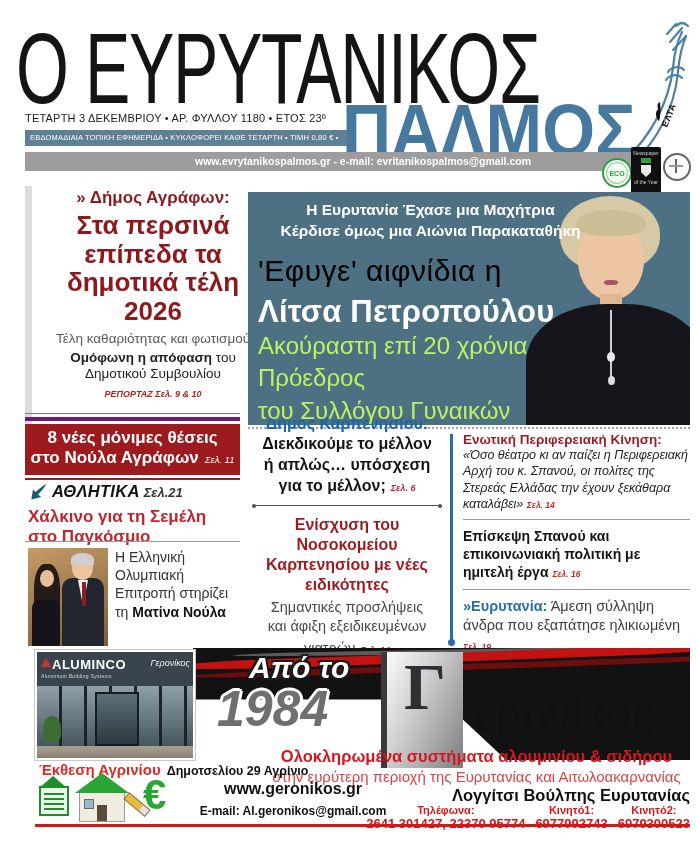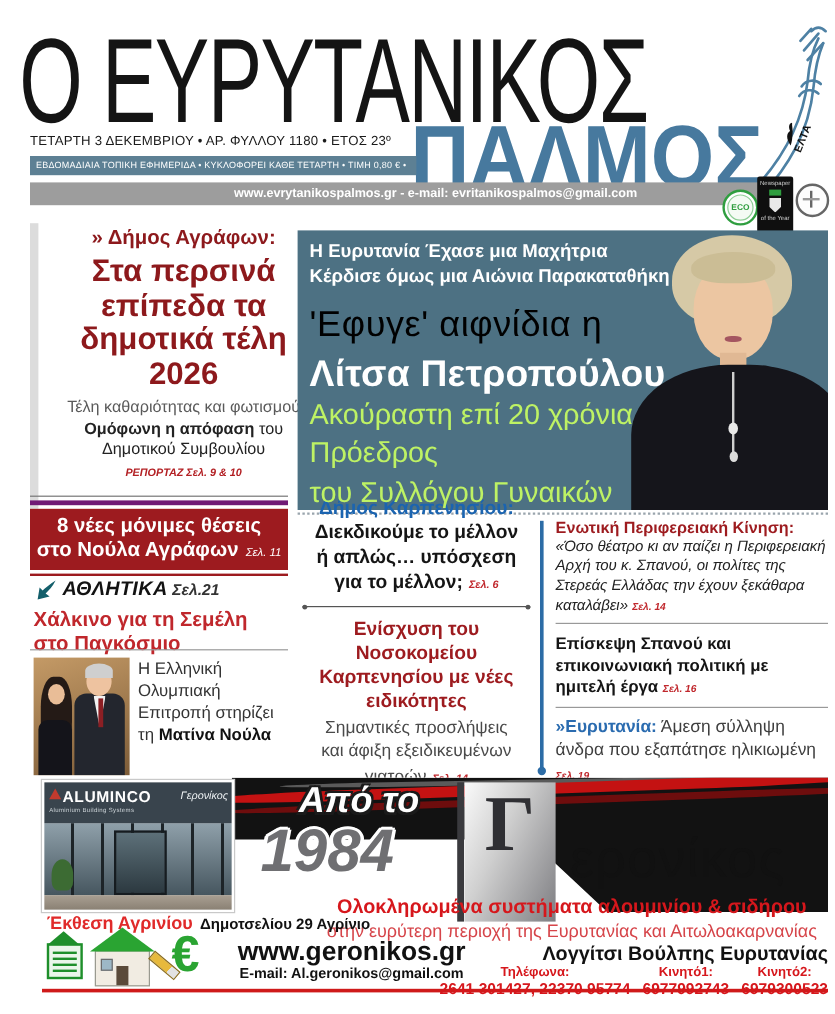--- a/index.html
+++ b/index.html
@@ -72,21 +72,21 @@
   .panel-photo .hair{position:absolute;left:22px;top:4px;width:100px;height:76px;background:#d6c9a6;border-radius:50% 50% 45% 45%;}
   .panel-photo .face{position:absolute;left:40px;top:26px;width:66px;height:82px;background:#ecc6a2;border-radius:48%;}
   .panel-photo .fringe{position:absolute;left:38px;top:18px;width:70px;height:26px;background:#cbbd95;border-radius:50% 50% 40% 40%;}
   .panel-photo .lips{position:absolute;left:66px;top:88px;width:14px;height:5px;background:#a45560;border-radius:40%;}
   .panel-photo .neck{position:absolute;left:62px;top:102px;width:22px;height:14px;background:#e0b894;}
   .panel-photo .body{position:absolute;left:-12px;top:112px;width:180px;height:130px;background:#15151b;border-radius:45% 45% 0 0;}
   .panel-photo .chain{position:absolute;left:72px;top:118px;width:2px;height:74px;background:#cfcfcf;}
   .panel-photo .bead1{position:absolute;left:69px;top:160px;width:8px;height:10px;background:#e8e8e8;border-radius:50%;}
   .panel-photo .bead2{position:absolute;left:70px;top:184px;width:7px;height:9px;background:#dcdcdc;border-radius:50%;}
   .panel-text{position:absolute;left:10px;top:8px;width:345px;z-index:2;}
-  .panel-text .kick{font-size:15.5px;font-weight:700;color:#fff;line-height:1.35;}
+  .panel-text .kick{font-size:15.5px;font-weight:700;color:#fff;line-height:1.35;text-align:center;}
   .panel-text .h1{font-size:30px;color:#000000;margin-top:12px;letter-spacing:.5px;}
   .panel-text .h2{font-size:31px;font-weight:700;color:#fff;margin-top:6px;letter-spacing:.2px;}
   .panel-text .sub{font-size:24px;color:#bef264;margin-top:0;line-height:1.35;}
   .panel-text .pg{font-size:9.5px;font-weight:700;font-style:italic;color:#f0cd3a;margin-top:12px;}
   .dotted-sep{left:248px;top:427px;width:442px;height:0;border-top:2px dotted #9aa5ad;}
 
   
   .midcol{left:248px;top:414px;width:198px;text-align:center;}
   .midcol .kick{font-size:16px;font-weight:700;color:#1b64b0;line-height:1.25;}
   .midcol .headA{font-size:16px;font-weight:700;color:#151515;line-height:1.3;}
@@ -154,21 +154,21 @@
   .house-sign{position:absolute;left:0;top:8px;width:30px;height:30px;border:2px solid #1e8f2b;background:#eaf6ea;box-sizing:border-box;}
   .house-sign::before{content:'';position:absolute;left:-2px;top:-12px;width:0;height:0;border-left:14px solid transparent;border-right:14px solid transparent;border-bottom:12px solid #1e8f2b;}
   .house-sign i{position:absolute;left:3px;top:5px;width:20px;height:2px;background:#1e8f2b;box-shadow:0 5px 0 #1e8f2b,0 10px 0 #1e8f2b,0 15px 0 #1e8f2b;}
   .big-house{position:absolute;left:40px;top:14px;width:44px;height:28px;background:#f1ece2;border:1px solid #9a9a90;}
   .big-house::before{content:'';position:absolute;left:-5px;top:-20px;width:0;height:0;border-left:27px solid transparent;border-right:27px solid transparent;border-bottom:20px solid #2aa432;}
   .big-house .door{position:absolute;left:17px;bottom:0;width:10px;height:16px;background:#5a4a3a;}
   .big-house .win{position:absolute;left:4px;top:6px;width:8px;height:8px;background:#9db8c6;border:1px solid #6b6b6b;}
   .pencil{position:absolute;left:84px;top:22px;width:26px;height:7px;background:linear-gradient(90deg,#e7b93c 70%,#e2e2e2 70%);transform:rotate(40deg);border:1px solid #8a6d20;}
   .euro{position:absolute;left:104px;top:-4px;font-size:42px;font-weight:700;color:#2aa432;line-height:1;
         text-shadow:-2px 0 0 #fff,2px 0 0 #fff,0 -2px 0 #fff,0 2px 0 #fff;}
-  .ad-web{position:absolute;left:158px;top:132px;width:200px;text-align:center;font-size:22px;font-weight:700;color:#111;}
+  .ad-web{position:absolute;left:158px;top:132px;width:200px;text-align:center;font-size:16px;font-weight:700;color:#111;}
   .ad-mail{position:absolute;left:148px;top:156px;width:220px;text-align:center;font-size:12px;font-weight:700;color:#111;}
 </style>
 </head>
 <body>
 
 <div class="page">
 
   <div class="abs mast-title">Ο ΕΥΡΥΤΑΝΙΚΟΣ</div>
   <svg class="abs quill" width="84" height="158" viewBox="0 0 84 158">
     <g fill="none" stroke="#4e81a4" stroke-width="2.2" stroke-linecap="round">

